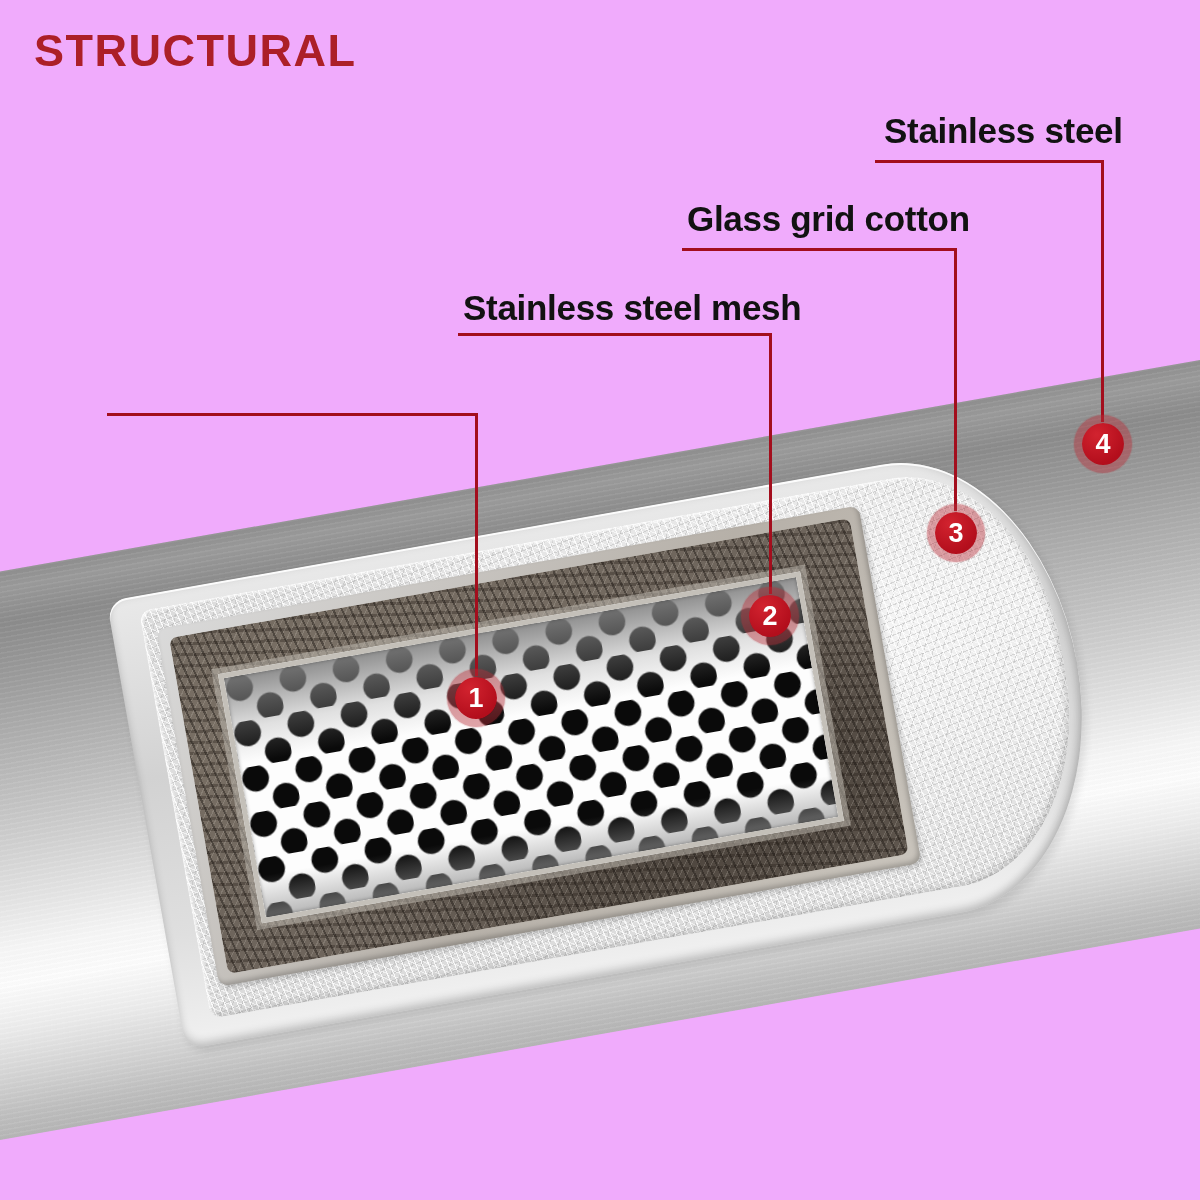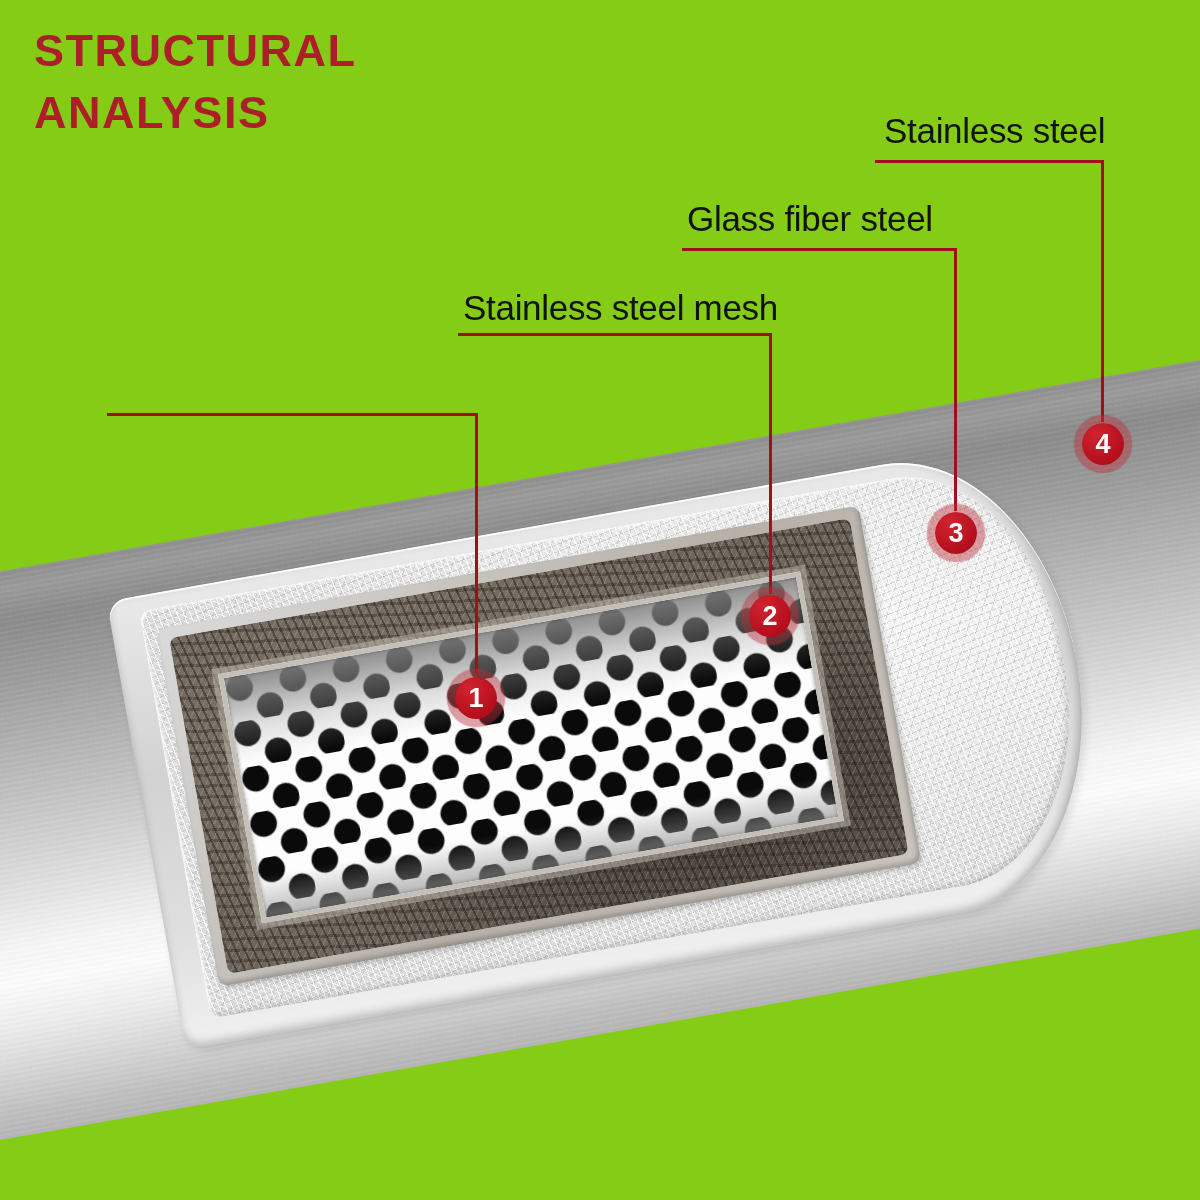--- a/index.html
+++ b/index.html
@@ -1,17 +1,17 @@
 <!DOCTYPE html>
 <html><head>
 <meta charset="utf-8">
 <style>
   html,body{margin:0;padding:0;background:#ffffff;}
   body{font-family:"Liberation Sans", sans-serif;}
-  .stage{position:relative;width:1200px;height:1200px;overflow:hidden;background:#84cc16;}
+  .stage{position:relative;width:1200px;height:1200px;overflow:hidden;background:#f0abfc;}
 
   
   .pipe{
     position:absolute;left:-250px;top:470px;width:1700px;height:560px;
     transform:rotate(-10deg);transform-origin:850px 280px;
     background:linear-gradient(to bottom,
       #8f8f8f 0%,#9b9b9b 3%,#8c8c8c 9%,#9e9e9e 20%,#b4b4b4 32%,
       #cdcdcd 46%,#e4e4e4 58%,#f7f7f7 67%,#fdfdfd 73%,#ececec 81%,
       #d2d2d2 90%,#bfbfbf 96%,#b6b6b6 100%);
   }
@@ -69,21 +69,21 @@
       linear-gradient(to bottom, rgba(128,128,128,.88), rgba(158,158,158,.30) 52px, rgba(255,255,255,0) 88px),
       linear-gradient(to top, rgba(148,148,148,.65), rgba(255,255,255,0) 42px),
       radial-gradient(circle at 14px 12px, #0a0a0a 12.5px, rgba(0,0,0,0) 14px),
       radial-gradient(circle at 41px 35px, #0a0a0a 12.5px, rgba(0,0,0,0) 14px);
     background-size:auto,auto,54px 46px,54px 46px;
   }
 
   
   .title{position:absolute;left:34px;top:20px;color:#AC1F28;font-size:45px;
          font-weight:700;line-height:1.38;letter-spacing:1.5px;}
-  .label{position:absolute;color:#121212;font-size:35px;font-weight:400;
+  .label{position:absolute;color:#121212;font-size:35px;font-weight:700;
          letter-spacing:-0.3px;white-space:nowrap;}
   .label-1{left:107px;top:364px;}
   .label-2{left:463px;top:288px;}
   .label-3{left:687px;top:199px;}
   .label-4{left:884px;top:111px;}
 
   
   .leader{position:absolute;background:#A30E1D;}
   .leader.h{height:2.5px;}
   .leader.v{width:2.5px;}
@@ -121,34 +121,33 @@
       <div class="bevel">
         <div class="mesh">
           <div class="core"></div>
         </div>
       </div>
     </div>
   </div>
 
   <div class="title">
     <div>STRUCTURAL</div>
-    <div>ANALYSIS</div>
   </div>
 
   <div class="leader h l1h"></div>
   <div class="leader v l1v"></div>
   <div class="leader h l2h"></div>
   <div class="leader v l2v"></div>
   <div class="leader h l3h"></div>
   <div class="leader v l3v"></div>
   <div class="leader h l4h"></div>
   <div class="leader v l4v"></div>
 
   <div class="label label-2">Stainless steel mesh</div>
-  <div class="label label-3">Glass fiber steel</div>
+  <div class="label label-3">Glass grid cotton</div>
   <div class="label label-4">Stainless steel</div>
 
   <div class="marker m1">
     <span>1</span>
   </div>
   <div class="marker m2">
     <span>2</span>
   </div>
   <div class="marker m3">
     <span>3</span>

